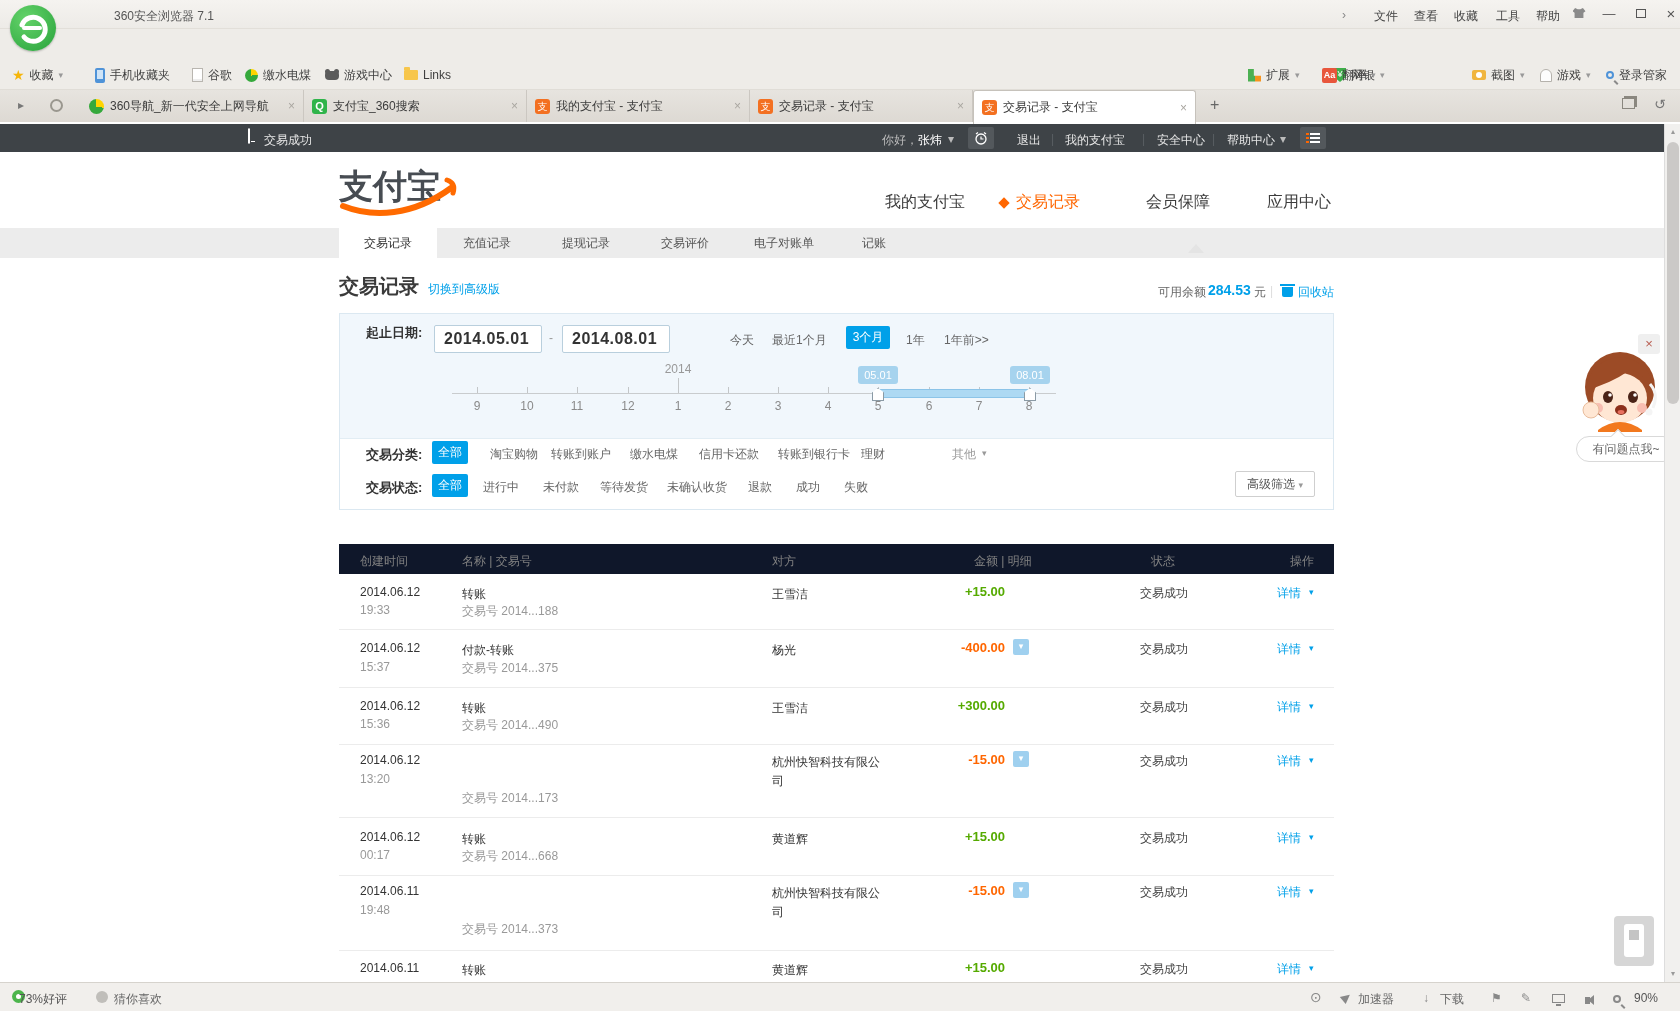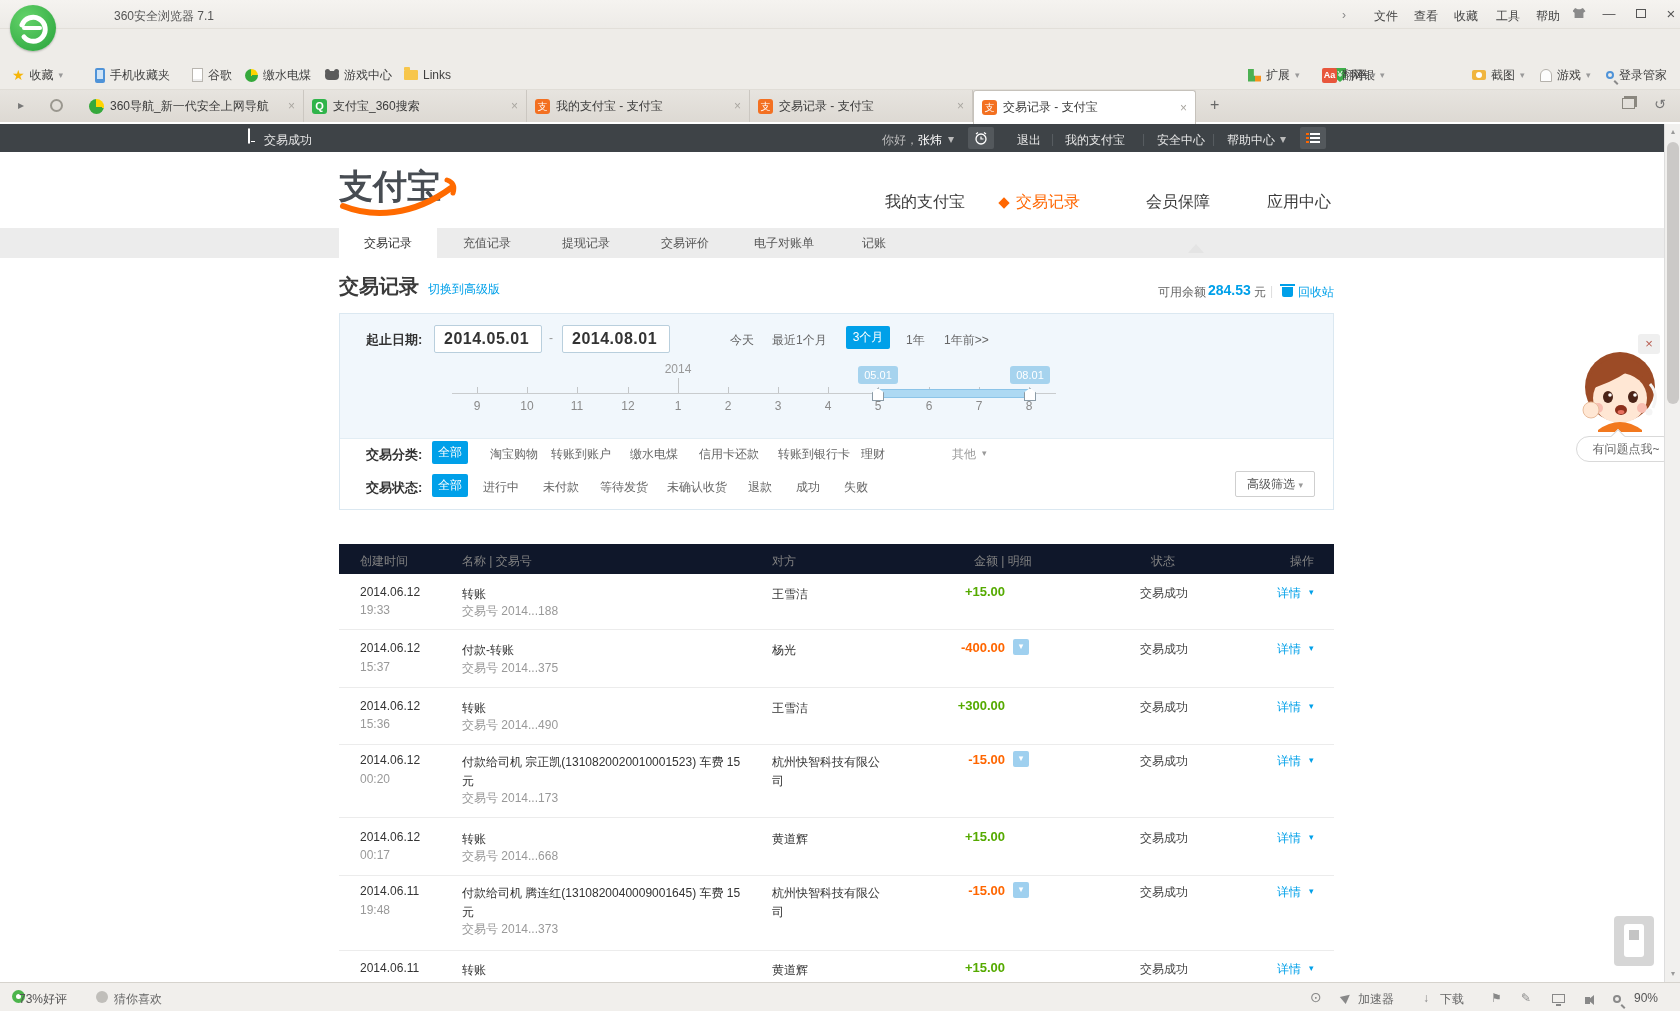--- a/index.html
+++ b/index.html
@@ -333,21 +333,21 @@
 <span style="position:absolute;left:1208px;top:282px;color:#00a0e9;font-size:14px;font-weight:bold">284.53</span>
 <span style="position:absolute;left:1254px;top:284px;color:#666">元</span>
 <span style="position:absolute;left:1270px;top:284px;color:#ddd">|</span>
 <span class="trash" style="position:absolute;left:1282px;top:287px"></span>
 <a class="bluelink" style="position:absolute;left:1298px;top:284px">回收站</a>
 
 <div class="panel">
     <div class="panel-top"></div>
   </div>
 
-<span class="flabel" style="left:366px;top:331px">起止日期:</span>
+<span class="flabel" style="left:366px;top:324px">起止日期:</span>
 <div class="dateinput" style="left:434px">2014.05.01</div>
 <span style="position:absolute;left:549px;top:331px;color:#999">-</span>
 <div class="dateinput" style="left:562px">2014.08.01</div>
 <span class="qlink" style="left:730px">今天</span>
 <span class="qlink" style="left:772px">最近1个月</span>
 <span class="chip" style="position:absolute;left:846px;top:326px;width:44px;height:23px;line-height:23px">3个月</span>
 <span class="qlink" style="left:906px">1年</span>
 <span class="qlink" style="left:944px">1年前&gt;&gt;</span>
 
 <span style="position:absolute;left:652px;top:362px;width:52px;text-align:center;color:#999">2014</span>
@@ -445,22 +445,21 @@
   <span class="c-tx" style="top:29px">交易号 2014...490</span>
   <span class="c-party" style="top:11px">王雪洁</span>
   <span class="c-amt pos" style="top:10px">+300.00</span>
   <span class="c-status" style="top:11px">交易成功</span>
   <span class="c-act" style="top:11px">详情</span>
   <span class="c-actcaret" style="top:13px">▾</span>
 </div>
 
 <div class="row" style="top:745px;height:73px">
   <span class="c-date" style="top:8px">2014.06.12</span>
-  <span class="c-time" style="top:27px">00:20</span>
-  <span class="c-name" style="top:8px">付款给司机 宗正凯(1310820020010001523) 车费 15 元</span>
+  <span class="c-time" style="top:27px">13:20</span>
   <span class="c-tx" style="top:45px">交易号 2014...173</span>
   <span class="c-party" style="top:8px">杭州快智科技有限公司</span>
   <span class="c-amt neg" style="top:7px">-15.00</span>
   <span class="c-dd" style="top:6px">▾</span>
   <span class="c-status" style="top:8px">交易成功</span>
   <span class="c-act" style="top:8px">详情</span>
   <span class="c-actcaret" style="top:10px">▾</span>
 </div>
 
 <div class="row" style="top:818px;height:58px">
@@ -471,21 +470,20 @@
   <span class="c-party" style="top:12px">黄道辉</span>
   <span class="c-amt pos" style="top:11px">+15.00</span>
   <span class="c-status" style="top:12px">交易成功</span>
   <span class="c-act" style="top:12px">详情</span>
   <span class="c-actcaret" style="top:14px">▾</span>
 </div>
 
 <div class="row" style="top:876px;height:75px">
   <span class="c-date" style="top:8px">2014.06.11</span>
   <span class="c-time" style="top:27px">19:48</span>
-  <span class="c-name" style="top:8px">付款给司机 腾连红(1310820040009001645) 车费 15 元</span>
   <span class="c-tx" style="top:45px">交易号 2014...373</span>
   <span class="c-party" style="top:8px">杭州快智科技有限公司</span>
   <span class="c-amt neg" style="top:7px">-15.00</span>
   <span class="c-dd" style="top:6px">▾</span>
   <span class="c-status" style="top:8px">交易成功</span>
   <span class="c-act" style="top:8px">详情</span>
   <span class="c-actcaret" style="top:10px">▾</span>
 </div>
 
 <div class="row" style="top:951px;height:31px;border-bottom:none">

